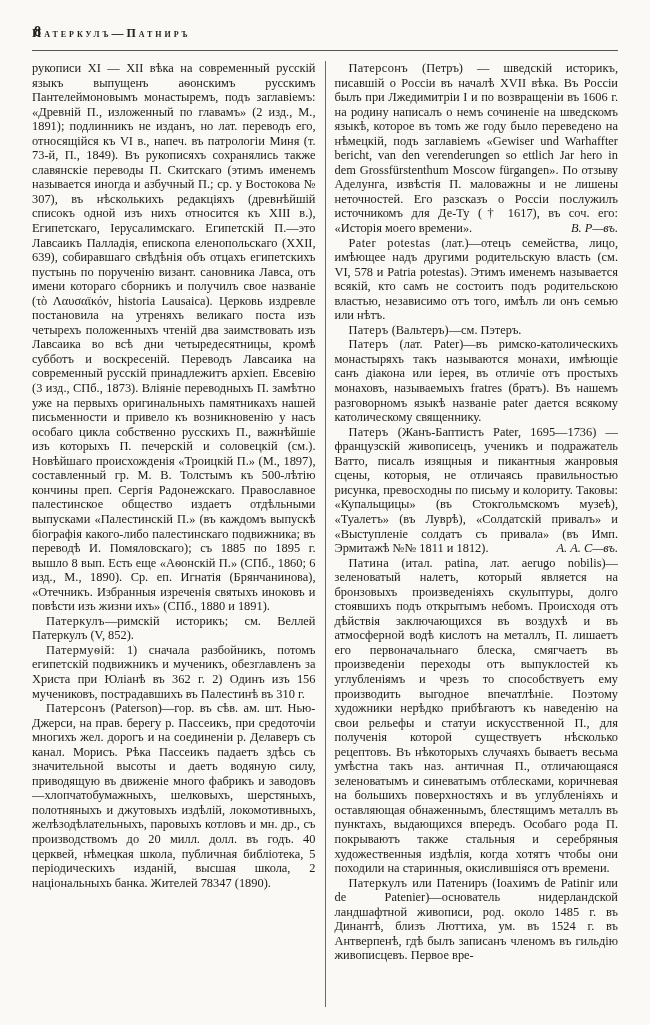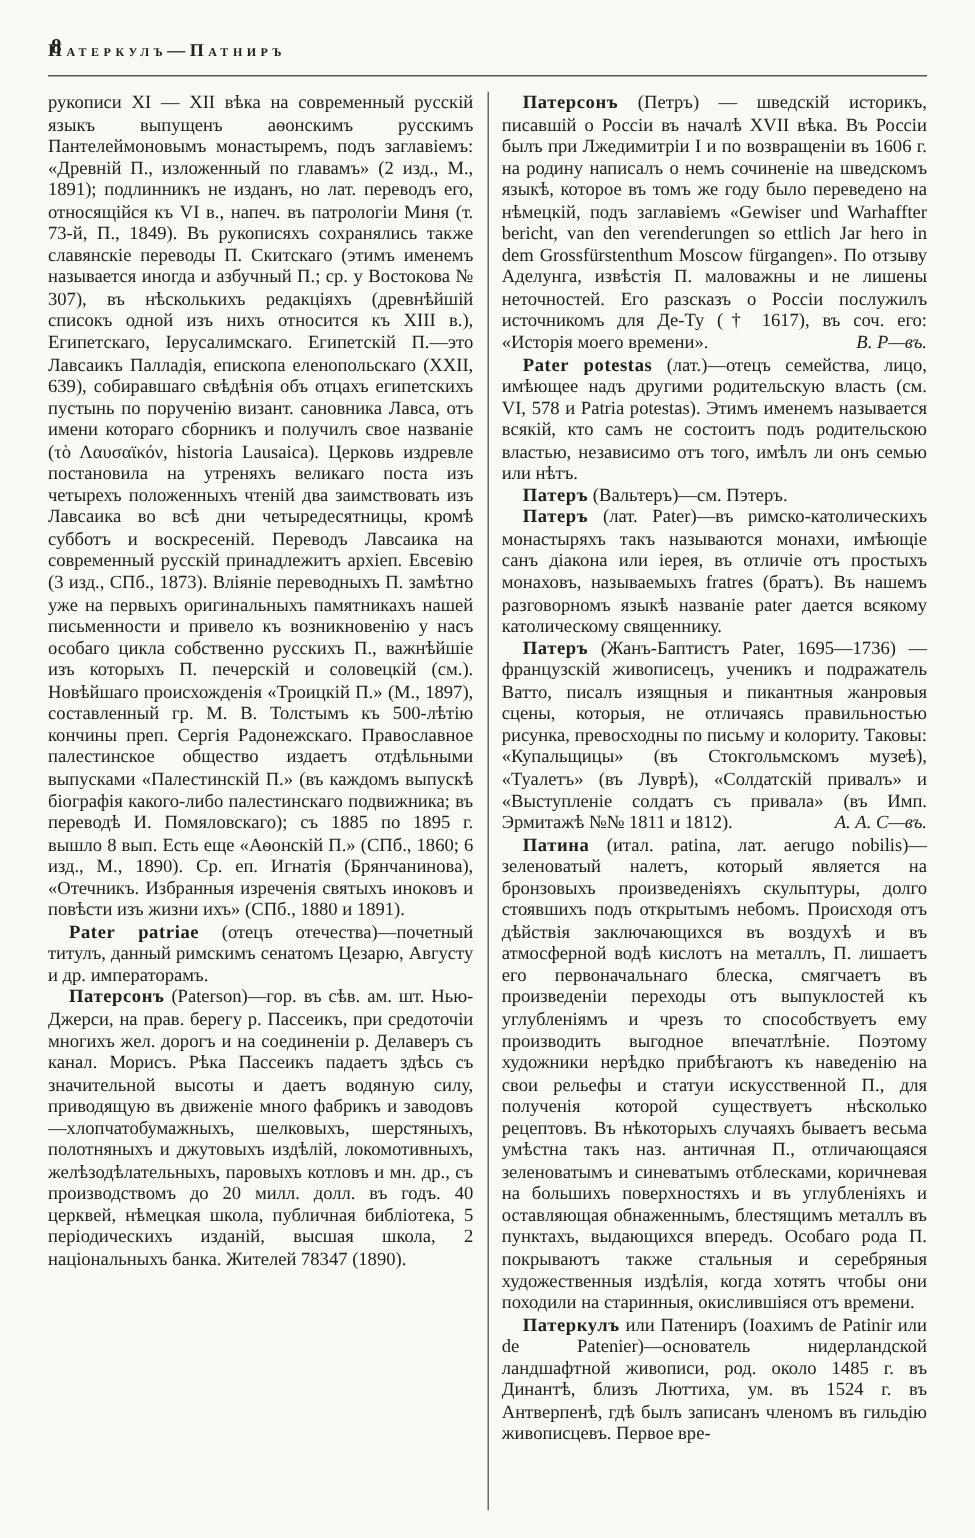--- a/index.html
+++ b/index.html
@@ -57,42 +57,43 @@
     width:1px;
     background:#6e6a63;
     flex:0 0 1px;
   }
   p.entry{
     margin:0;
     text-indent:14px;
   }
   p.entry.continuation{text-indent:0;}
   b.lead{
-    font-weight:bold;
+    font-weight:normal;
     letter-spacing:.4px;
   }
   span.sig{
     float:right;
     font-style:italic;
     padding-left:8px;
   }
 </style>
 </head>
 <body>
 
 <div class="page">
   <div class="running-head">
     <span class="page-number">8</span>
     <span class="running-title">Патеркулъ—Патниръ</span>
   </div>
   <hr class="head-rule">
   <div class="columns">
     <div class="col col-left" id="col-left">
         <p class="entry continuation"><span>рукописи XI — XII вѣка на современный русскій языкъ выпущенъ аѳонскимъ русскимъ Пантелеймоновымъ монастыремъ, подъ заглавіемъ: «Древній П., изложенный по главамъ» (2 изд., М., 1891); подлинникъ не изданъ, но лат. переводъ его, относящійся къ VI в., напеч. въ патрологіи Миня (т. 73-й, П., 1849). Въ рукописяхъ сохранялись также славянскіе переводы П. Скитскаго (этимъ именемъ называется иногда и азбучный П.; ср. у Востокова № 307), въ нѣсколькихъ редакціяхъ (древнѣйшій списокъ одной изъ нихъ относится къ XIII в.), Египетскаго, Іерусалимскаго. Египетскій П.—это Лавсаикъ Палладія, епископа еленопольскаго (XXII, 639), собиравшаго свѣдѣнія объ отцахъ египетскихъ пустынь по порученію визант. сановника Лавса, отъ имени котораго сборникъ и получилъ свое названіе (τὸ Λαυσαϊκόν, historia Lausaica). Церковь издревле постановила на утреняхъ великаго поста изъ четырехъ положенныхъ чтеній два заимствовать изъ Лавсаика во всѣ дни четыредесятницы, кромѣ субботъ и воскресеній. Переводъ Лавсаика на современный русскій принадлежитъ архіеп. Евсевію (3 изд., СПб., 1873). Вліяніе переводныхъ П. замѣтно уже на первыхъ оригинальныхъ памятникахъ нашей письменности и привело къ возникновенію у насъ особаго цикла собственно русскихъ П., важнѣйшіе изъ которыхъ П. печерскій и соловецкій (см.). Новѣйшаго происхожденія «Троицкій П.» (М., 1897), составленный гр. М. В. Толстымъ къ 500-лѣтію кончины преп. Сергія Радонежскаго. Православное палестинское общество издаетъ отдѣльными выпусками «Палестинскій П.» (въ каждомъ выпускѣ біографія какого-либо палестинскаго подвижника; въ переводѣ И. Помяловскаго); съ 1885 по 1895 г. вышло 8 вып. Есть еще «Аѳонскій П.» (СПб., 1860; 6 изд., М., 1890). Ср. еп. Игнатія (Брянчанинова), «Отечникъ. Избранныя изреченія святыхъ иноковъ и повѣсти изъ жизни ихъ» (СПб., 1880 и 1891).</span></p>
-        <p class="entry"><b class="lead">Pater patriae</b><span> (отецъ отечества)—почетный титулъ, данный римскимъ сенатомъ Цезарю, Августу и др. императорамъ.</span></p>
+        <p class="entry"><b class="lead">Патеркулъ</b><span>—римскій историкъ; см. Веллей Патеркулъ (V, 852).</span></p>
+        <p class="entry"><b class="lead">Патермуѳій:</b><span> 1) сначала разбойникъ, потомъ египетскій подвижникъ и мученикъ, обезглавленъ за Христа при Юліанѣ въ 362 г. 2) Одинъ изъ 156 мучениковъ, пострадавшихъ въ Палестинѣ въ 310 г.</span></p>
         <p class="entry"><b class="lead">Патерсонъ</b><span> (Paterson)—гор. въ сѣв. ам. шт. Нью-Джерси, на прав. берегу р. Пассеикъ, при средоточіи многихъ жел. дорогъ и на соединеніи р. Делаверъ съ канал. Морисъ. Рѣка Пассеикъ падаетъ здѣсь съ значительной высоты и даетъ водяную силу, приводящую въ движеніе много фабрикъ и заводовъ—хлопчатобумажныхъ, шелковыхъ, шерстяныхъ, полотняныхъ и джутовыхъ издѣлій, локомотивныхъ, желѣзодѣлательныхъ, паровыхъ котловъ и мн. др., съ производствомъ до 20 милл. долл. въ годъ. 40 церквей, нѣмецкая школа, публичная библіотека, 5 періодическихъ изданій, высшая школа, 2 національныхъ банка. Жителей 78347 (1890).</span></p>
       </div>
     <div class="divider"></div>
     <div class="col col-right" id="col-right">
         <p class="entry"><b class="lead">Патерсонъ</b><span> (Петръ) — шведскій историкъ, писавшій о Россіи въ началѣ XVII вѣка. Въ Россіи былъ при Лжедимитріи I и по возвращеніи въ 1606 г. на родину написалъ о немъ сочиненіе на шведскомъ языкѣ, которое въ томъ же году было переведено на нѣмецкій, подъ заглавіемъ «Gewiser und Warhaffter bericht, van den verenderungen so ettlich Jar hero in dem Grossfürstenthum Moscow fürgangen». По отзыву Аделунга, извѣстія П. маловажны и не лишены неточностей. Его разсказъ о Россіи послужилъ источникомъ для Де-Ту († 1617), въ соч. его: «Исторія моего времени».</span><span class="sig">В. Р—въ.</span></p>
         <p class="entry"><b class="lead">Pater potestas</b><span> (лат.)—отецъ семейства, лицо, имѣющее надъ другими родительскую власть (см. VI, 578 и Patria potestas). Этимъ именемъ называется всякій, кто самъ не состоитъ подъ родительскою властью, независимо отъ того, имѣлъ ли онъ семью или нѣтъ.</span></p>
         <p class="entry"><b class="lead">Патеръ</b><span> (Вальтеръ)—см. Пэтеръ.</span></p>
         <p class="entry"><b class="lead">Патеръ</b><span> (лат. Pater)—въ римско-католическихъ монастыряхъ такъ называются монахи, имѣющіе санъ діакона или іерея, въ отличіе отъ простыхъ монаховъ, называемыхъ fratres (братъ). Въ нашемъ разговорномъ языкѣ названіе pater дается всякому католическому священнику.</span></p>
         <p class="entry"><b class="lead">Патеръ</b><span> (Жанъ-Баптистъ Pater, 1695—1736) — французскій живописецъ, ученикъ и подражатель Ватто, писалъ изящныя и пикантныя жанровыя сцены, которыя, не отличаясь правильностью рисунка, превосходны по письму и колориту. Таковы: «Купальщицы» (въ Стокгольмскомъ музеѣ), «Туалетъ» (въ Луврѣ), «Солдатскій привалъ» и «Выступленіе солдатъ съ привала» (въ Имп. Эрмитажѣ №№ 1811 и 1812).</span><span class="sig">А. А. С—въ.</span></p>
         <p class="entry"><b class="lead">Патина</b><span> (итал. patina, лат. aerugo nobilis)—зеленоватый налетъ, который является на бронзовыхъ произведеніяхъ скульптуры, долго стоявшихъ подъ открытымъ небомъ. Происходя отъ дѣйствія заключающихся въ воздухѣ и въ атмосферной водѣ кислотъ на металлъ, П. лишаетъ его первоначальнаго блеска, смягчаетъ въ произведеніи переходы отъ выпуклостей къ углубленіямъ и чрезъ то способствуетъ ему производить выгодное впечатлѣніе. Поэтому художники нерѣдко прибѣгаютъ къ наведенію на свои рельефы и статуи искусственной П., для полученія которой существуетъ нѣсколько рецептовъ. Въ нѣкоторыхъ случаяхъ бываетъ весьма умѣстна такъ наз. античная П., отличающаяся зеленоватымъ и синеватымъ отблесками, коричневая на большихъ поверхностяхъ и въ углубленіяхъ и оставляющая обнаженнымъ, блестящимъ металлъ въ пунктахъ, выдающихся впередъ. Особаго рода П. покрываютъ также стальныя и серебряныя художественныя издѣлія, когда хотятъ чтобы они походили на старинныя, окислившіяся отъ времени.</span></p>

